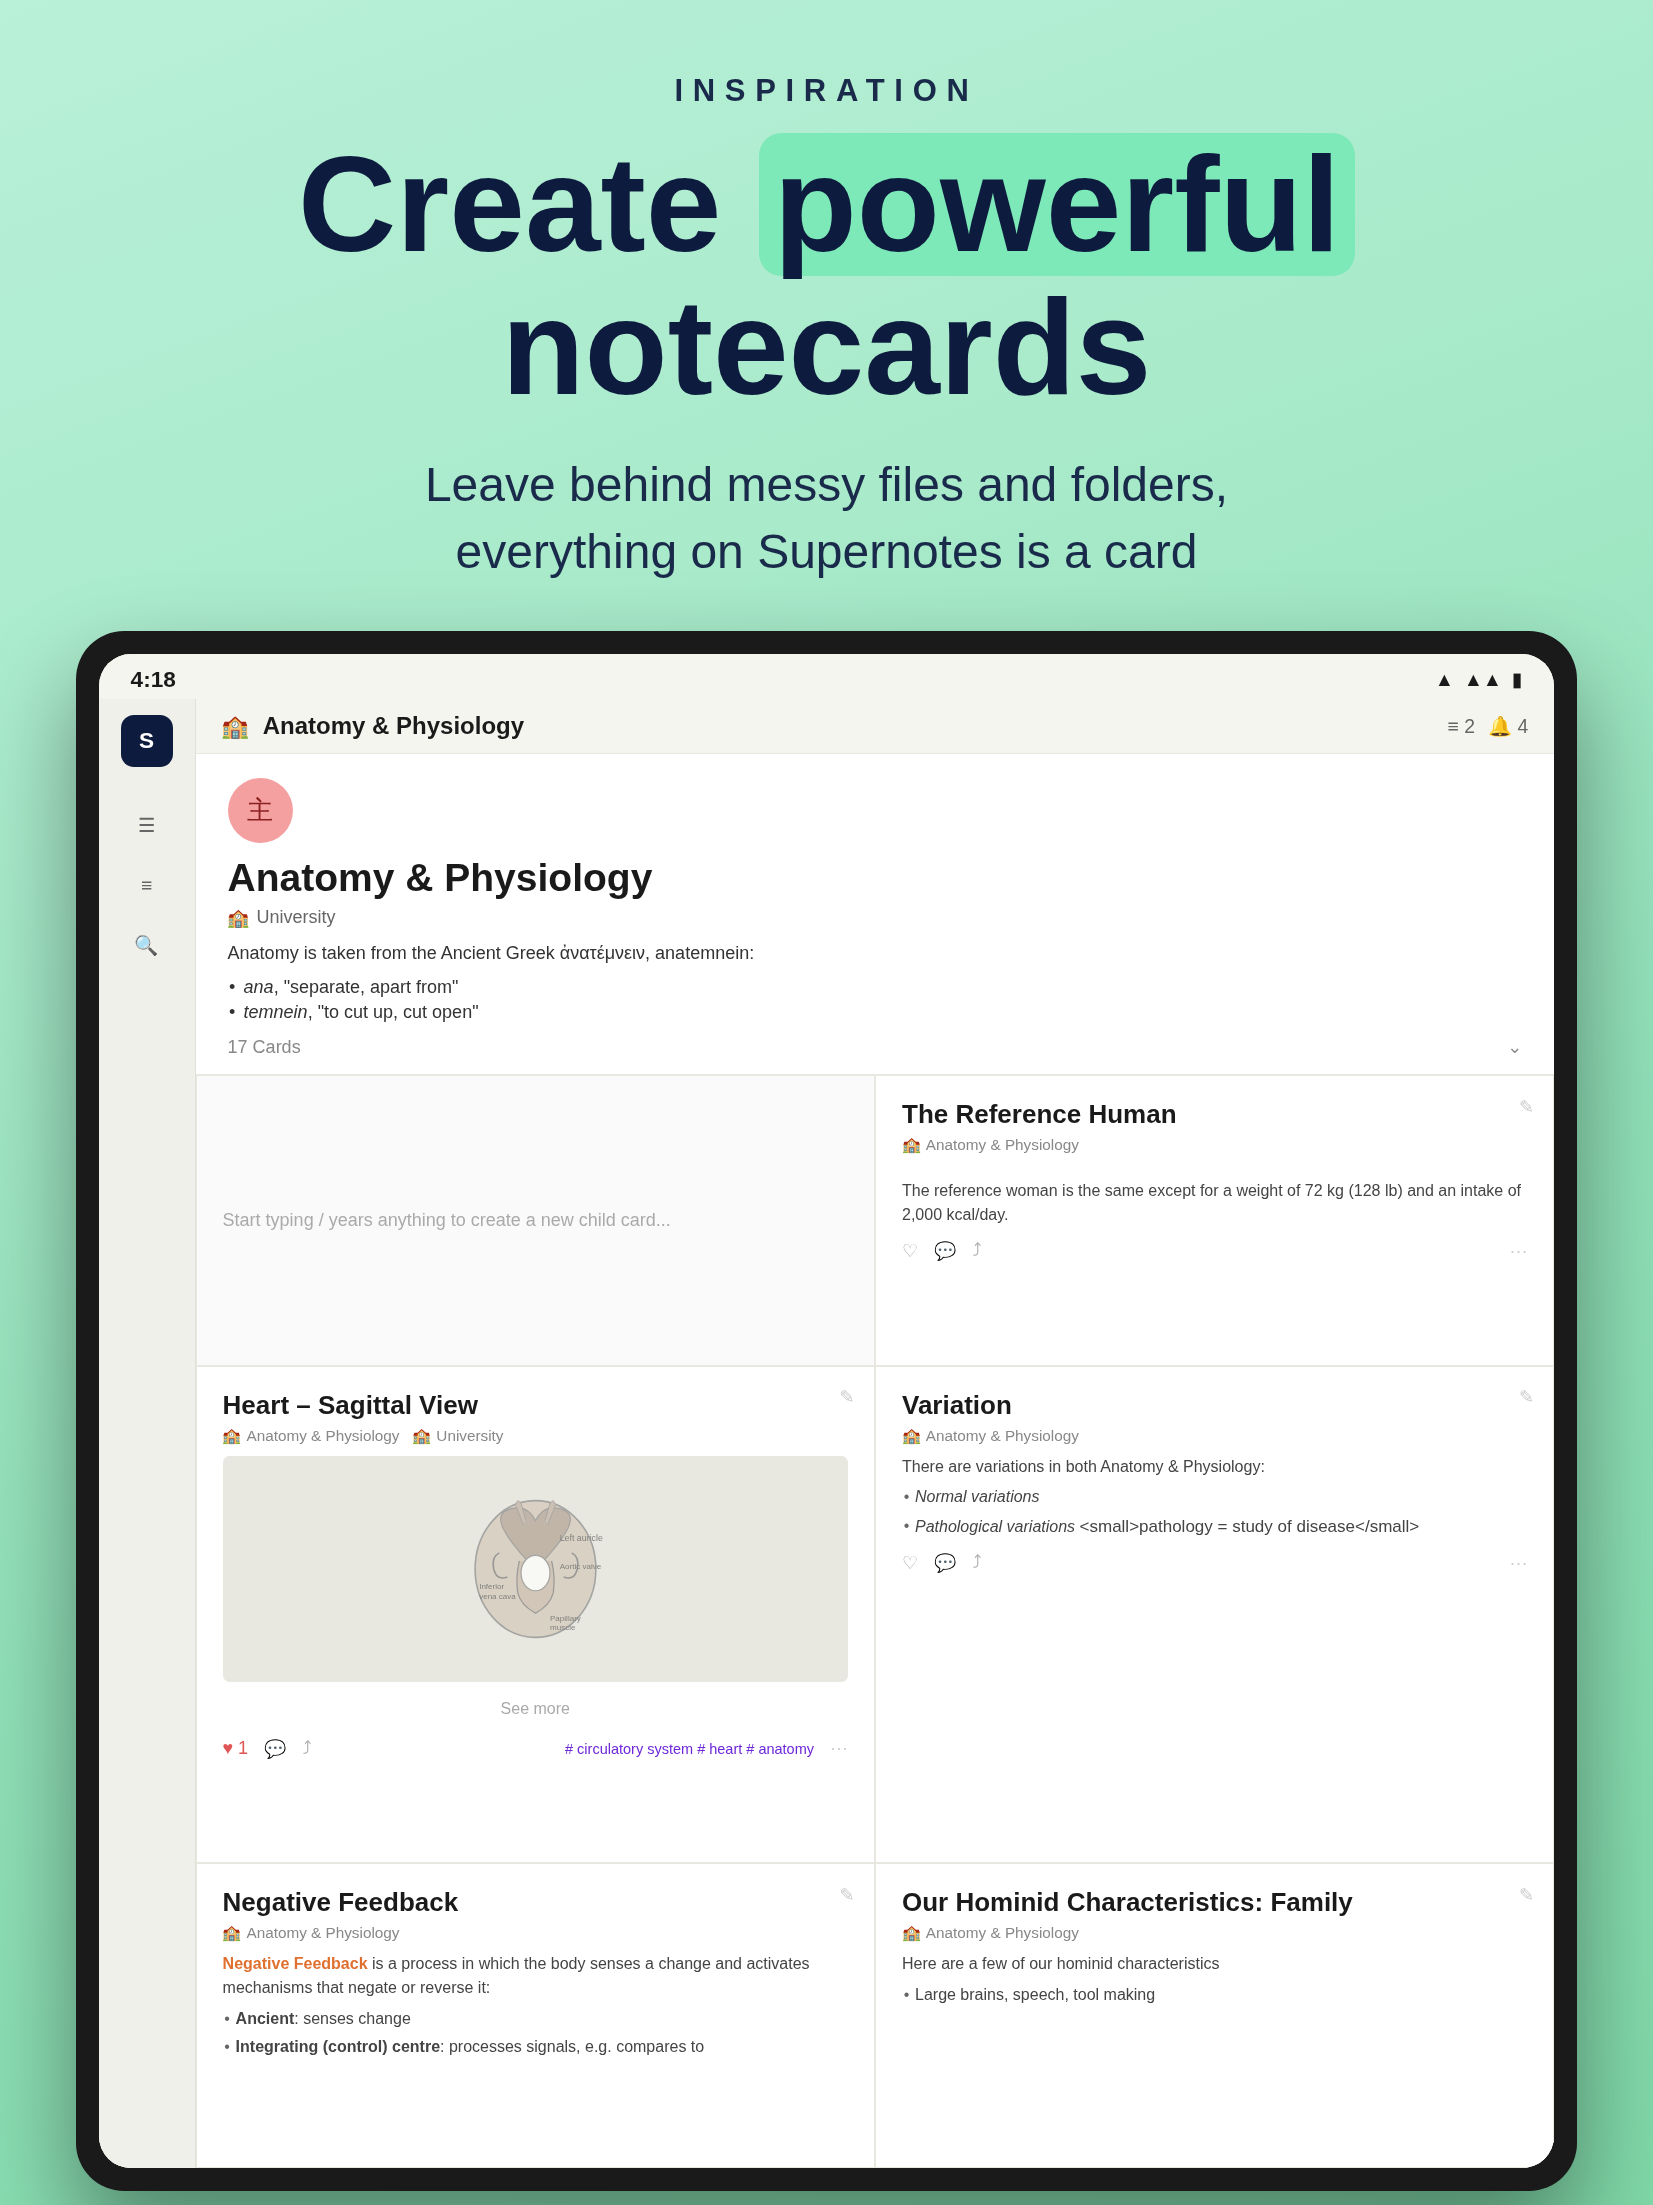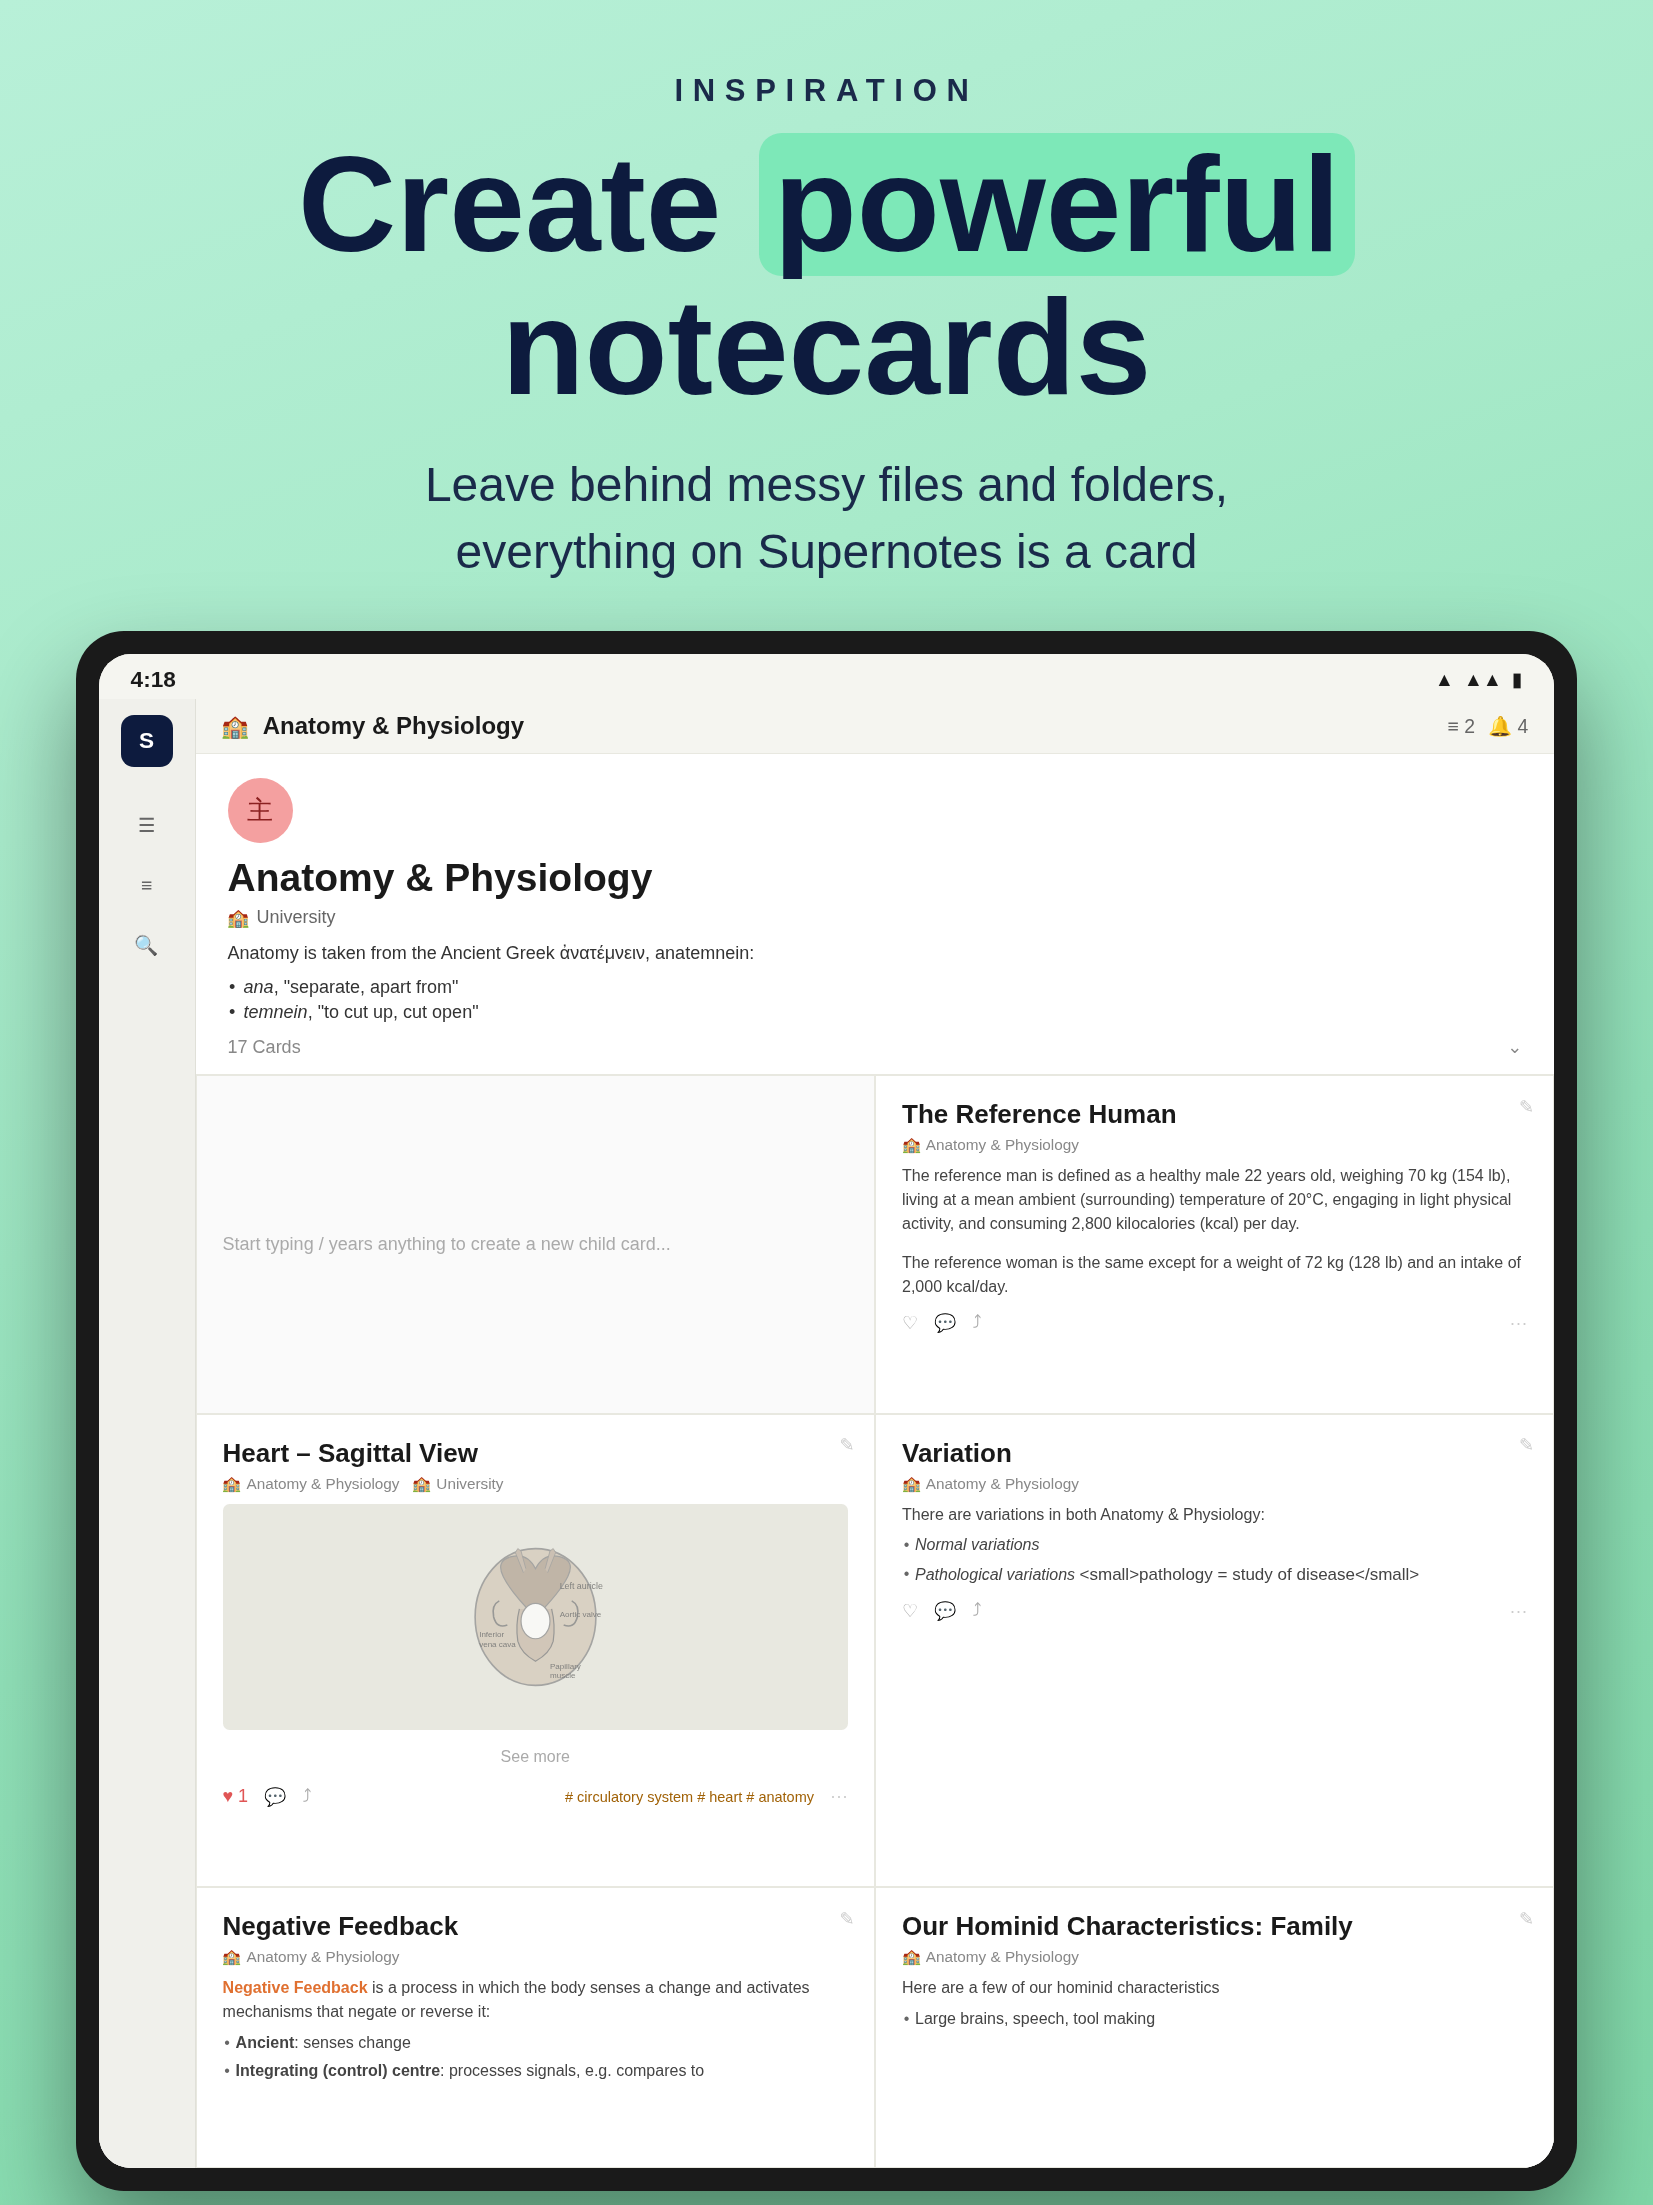--- a/index.html
+++ b/index.html
@@ -310,21 +310,21 @@
       cursor: pointer;
     }
     .card-action.liked {
       color: #e05555;
       display: flex;
       align-items: center;
       gap: 4.8px;
     }
     .card-tags {
       font-size: 14.5px;
-      color: #a16207;
+      color: #6d28d9;
       margin-left: auto;
       display: flex;
       gap: 9.7px;
     }
     .card-edit {
       position: absolute;
       top: 19.4px;
       right: 19.4px;
       color: #ccc;
       font-size: 18px;
@@ -484,21 +484,20 @@
 
               <div class="card">
                 <span class="card-edit">✎</span>
                 <div class="card-name">The Reference Human</div>
                 <div class="card-meta">
                   <span class="card-meta-item">
                     <span>🏫</span>
                     <span>Anatomy &amp; Physiology</span>
                   </span>
                 </div>
-                <div class="card-body">The reference man is defined as a healthy male 22 years old, weighing 70 kg (154 lb), living at a mean ambient (surrounding) temperature of 20°C, engaging in light physical activity, and consuming 2,800 kilocalories (kcal) per day.</div>
                 <br>
                 <div class="card-body">The reference woman is the same except for a weight of 72 kg (128 lb) and an intake of 2,000 kcal/day.</div>
                 <div class="card-bottom-actions">
                   <div class="card-bottom-left">
                     <span class="card-action">♡</span>
                     <span class="card-action">💬</span>
                     <span class="card-action">⤴</span>
                   </div>
                   <span class="three-dots">···</span>
                 </div>

